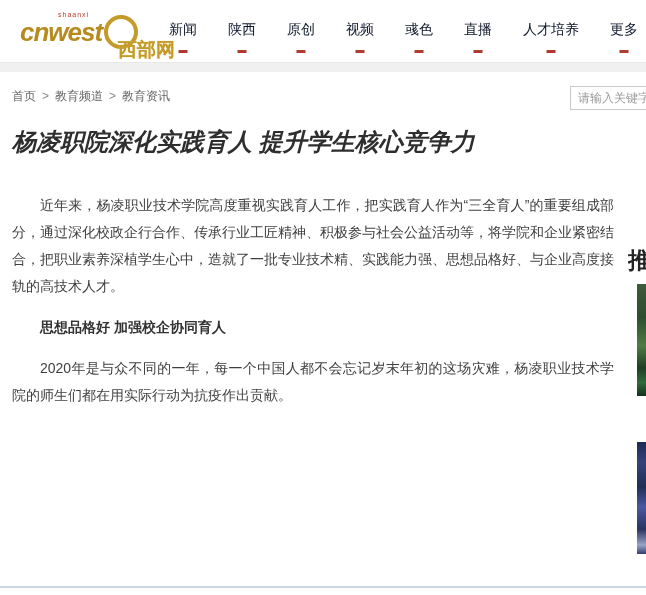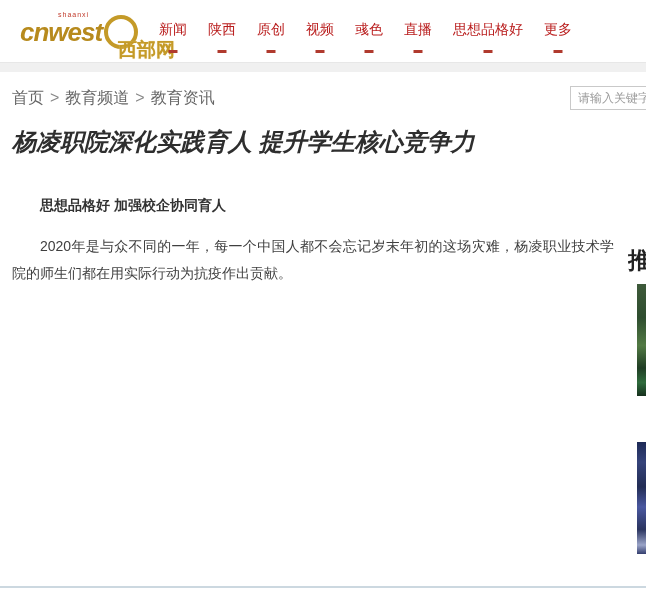--- a/index.html
+++ b/index.html
@@ -9,28 +9,28 @@
   
   .topbar{position:absolute;left:0;top:0;width:646px;height:62px;background:#fff;display:flex;align-items:center;}
   .logo{position:relative;width:137px;height:46px;margin-left:18px;flex:0 0 auto;cursor:pointer;}
   .logo-brand{position:absolute;left:2px;top:9px;font-size:26px;font-weight:bold;font-style:italic;
     color:#b78a1d;letter-spacing:-1px;}
   .logo-tagline{position:absolute;left:40px;top:3px;font-size:7px;color:#c03a2b;font-style:normal;letter-spacing:1px;}
   .logo-ring{position:absolute;left:86px;top:7px;width:26px;height:26px;border:4px solid #c49a28;border-radius:50%;}
   .logo-site{position:absolute;left:100px;top:29px;font-size:19px;font-weight:bold;color:#c49a28;
     text-shadow:0 0 1px #e6c97a;white-space:nowrap;}
   .nav{display:flex;gap:21px;margin-left:4px;align-items:center;}
-  .nav-item{position:relative;font-size:14px;color:#b91c1c;text-decoration:none;cursor:pointer;padding-bottom:2px;white-space:nowrap;}
+  .nav-item{position:relative;font-size:14px;color:#0f172a;text-decoration:none;cursor:pointer;padding-bottom:2px;white-space:nowrap;margin-left:10px;}
   .nav-mark{position:absolute;left:50%;transform:translateX(-50%);bottom:-12px;width:9px;height:3px;background:#b03a2e;display:block;}
 
   
   .band{position:absolute;left:0;top:62px;width:646px;height:9px;background:#f0f0f0;border-top:1px solid #e7e7e7;}
 
   
-  .crumbs{position:absolute;left:12px;top:88px;font-size:16px;color:#666;}
+  .crumbs{position:absolute;left:12px;top:88px;font-size:12px;color:#666;}
   .crumbs a{color:#666;text-decoration:none;cursor:pointer;}
   .crumb-sep{margin:0 6px;color:#888;}
   .search-box{position:absolute;left:570px;top:86px;width:110px;height:22px;border:1px solid #c9c9c9;
     background:#fff;font-size:12px;color:#444;padding:0 0 0 7px;outline:none;}
   .search-box::placeholder{color:#9b9b9b;}
 
   
   .article{position:absolute;left:12px;top:126px;width:602px;}
   .title{font-size:24px;font-weight:bold;color:#2e2e2e;line-height:32px;margin:0;font-style:italic;}
   .meta{margin-top:38px;font-size:12px;color:#7c7c7c;}
@@ -64,36 +64,37 @@
       <span class="logo-ring"></span>
       <span class="logo-site">西部网</span>
     </div>
     <nav class="nav">
       <a class="nav-item"><span>新闻</span><i class="nav-mark"></i></a>
       <a class="nav-item"><span>陕西</span><i class="nav-mark"></i></a>
       <a class="nav-item"><span>原创</span><i class="nav-mark"></i></a>
       <a class="nav-item"><span>视频</span><i class="nav-mark"></i></a>
       <a class="nav-item"><span>彧色</span><i class="nav-mark"></i></a>
       <a class="nav-item"><span>直播</span><i class="nav-mark"></i></a>
-      <a class="nav-item"><span>思想品格好</span><i class="nav-mark"></i></a>
+      <a class="nav-item"><span>人才培养</span><i class="nav-mark"></i></a>
       <a class="nav-item"><span>更多</span><i class="nav-mark"></i></a>
     </nav>
   </div>
 
   <div class="band"></div>
 
   <div class="crumbs">
     <a>首页</a><span class="crumb-sep">&gt;</span><a>教育频道</a><span class="crumb-sep">&gt;</span><a>教育资讯</a>
   </div>
 
   <input class="search-box" type="text" placeholder="请输入关键字" style="">
 
   <div class="article">
     <h1 class="title">杨凌职院深化实践育人 提升学生核心竞争力</h1>
     <div class="body">
+      <p>近年来，杨凌职业技术学院高度重视实践育人工作，把实践育人作为“三全育人”的重要组成部分，通过深化校政企行合作、传承行业工匠精神、积极参与社会公益活动等，将学院和企业紧密结合，把职业素养深植学生心中，造就了一批专业技术精、实践能力强、思想品格好、与企业高度接轨的高技术人才。</p>
       <p class="subhead">思想品格好 加强校企协同育人</p>
       <p>2020年是与众不同的一年，每一个中国人都不会忘记岁末年初的这场灾难，杨凌职业技术学院的师生们都在用实际行动为抗疫作出贡献。</p>
     </div>
   </div>
 
   <div class="side-head">推荐</div>
   <div class="side-img green"></div>
   <div class="side-img blue"></div>
 
   <div class="bottom-line"></div>

